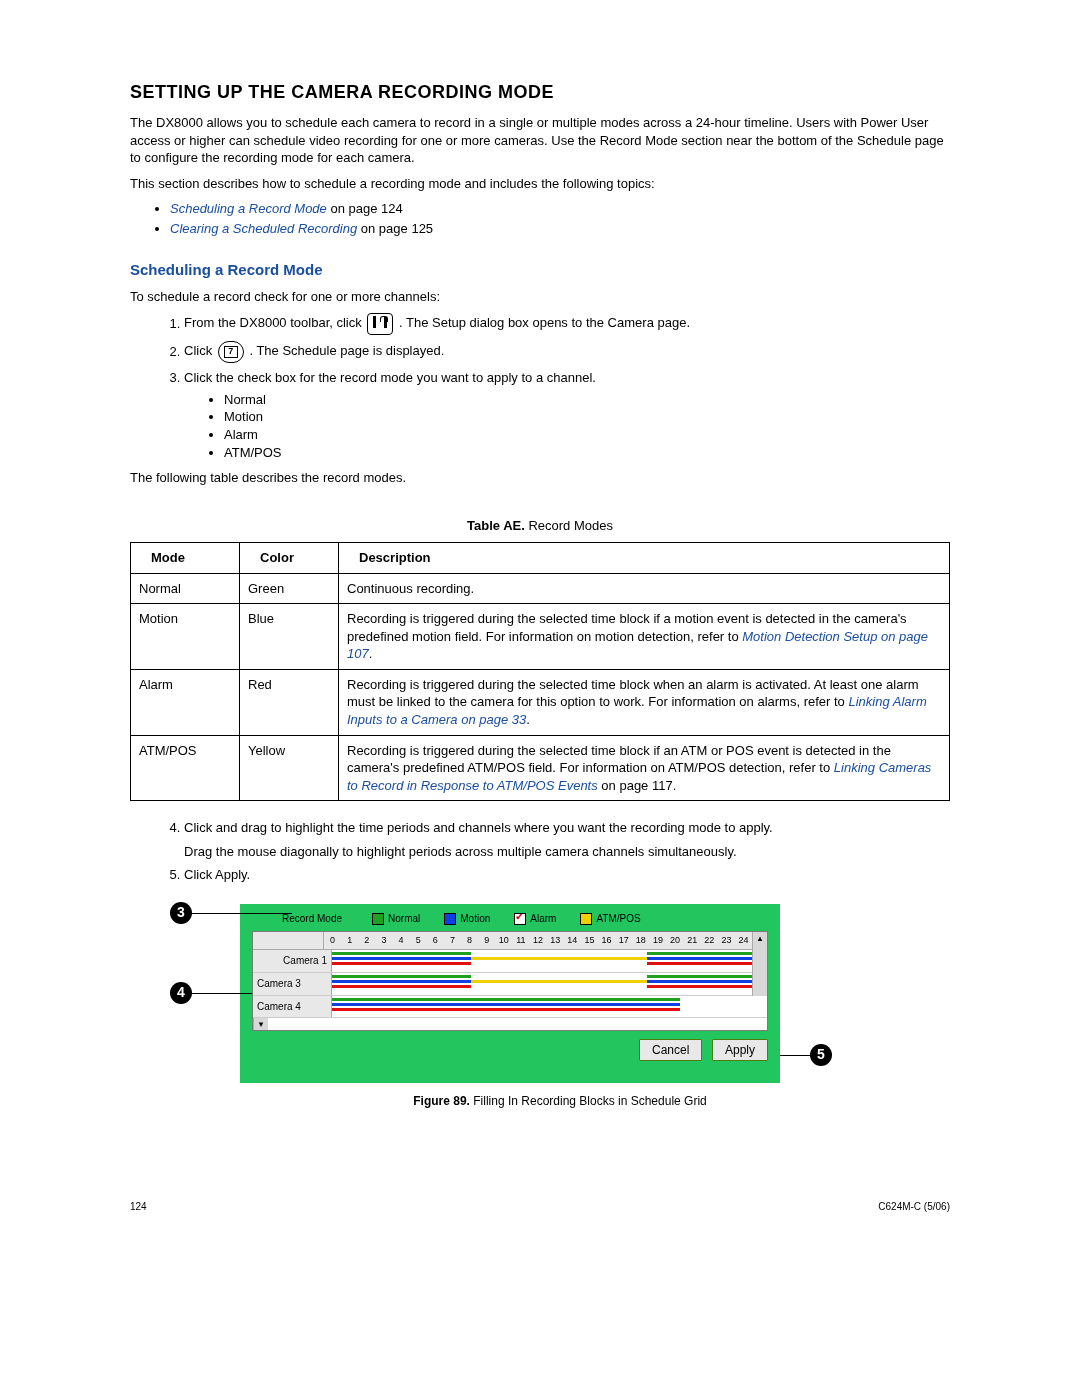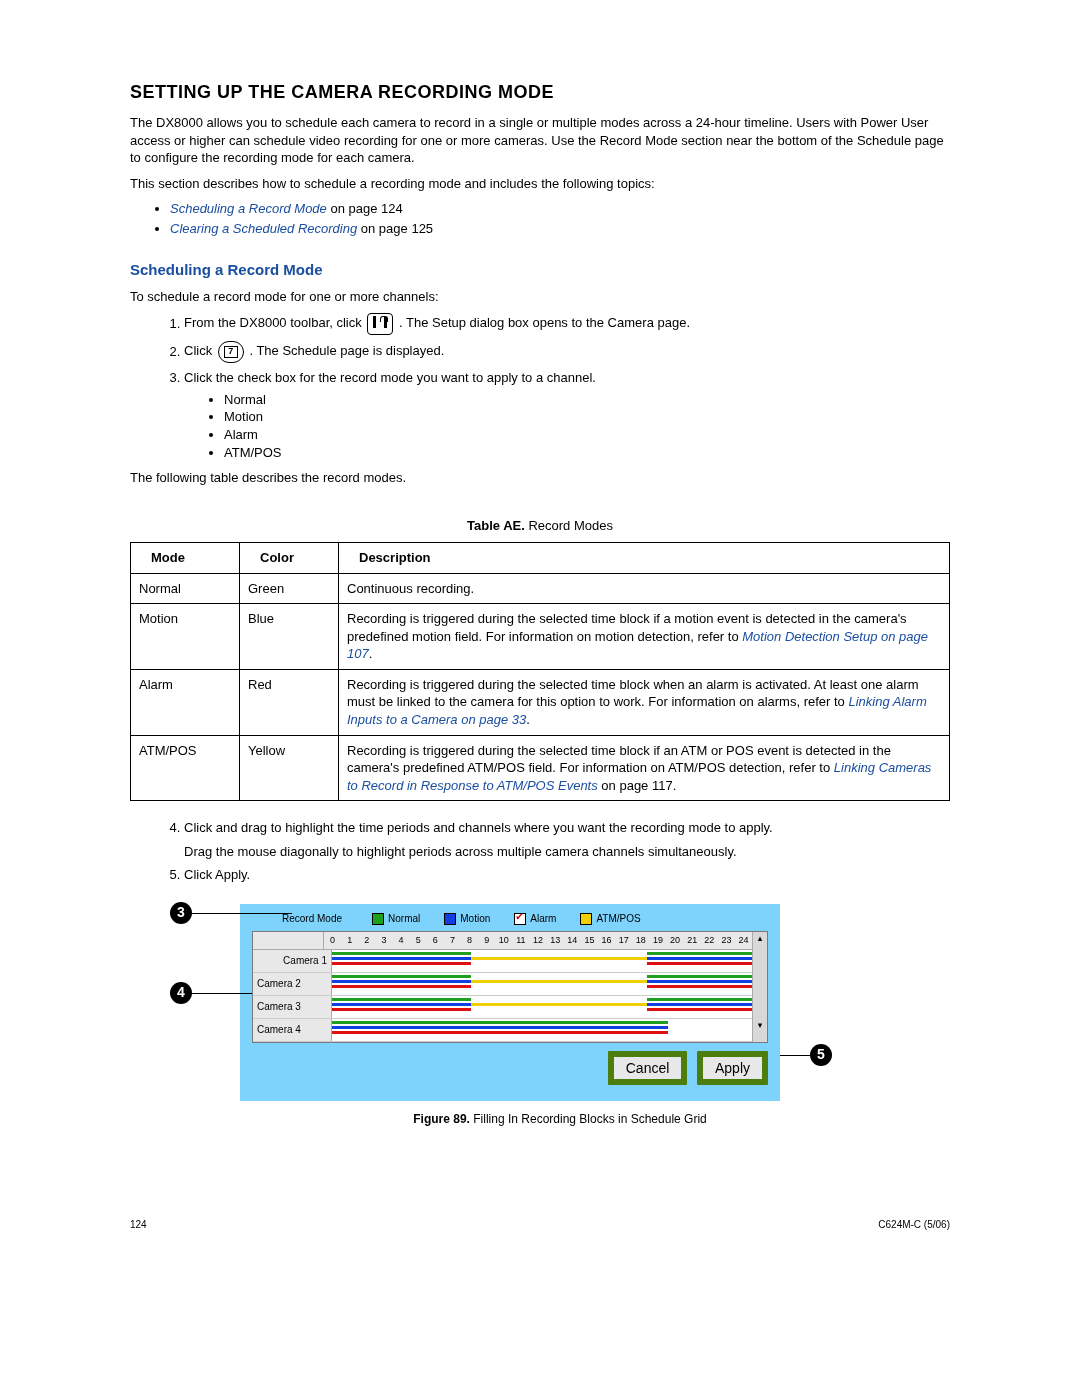--- a/index.html
+++ b/index.html
@@ -53,22 +53,22 @@
   table.rm th, table.rm td { border:1px solid #000; padding:6px 8px; text-align:left; vertical-align:top; font-size:13px;}
   table.rm th { font-weight:bold;padding-left:20px; }
   .figure-wrap { position:relative; margin:20px 0 10px 40px; }
   .callout {
     position:absolute;
     width:22px; height:22px; border-radius:50%; background:#000; color:#fff;
     font-weight:bold; font-size:14px; display:flex; align-items:center; justify-content:center;
   }
   .callout-line { position:absolute; background:#000; height:1px; }
   .panel {
-    background:#7dd3fc;
-    padding:8px 12px 16px 12px;
+    background:#22c55e;
+    padding:8px 12px 22px 12px;
     width:540px;
     margin-left:70px;
     box-sizing:border-box;
   }
   .rm-row { display:flex; align-items:center; font-size:10px; margin-bottom:6px; margin-left:30px;}
   .rm-label { margin-right:30px; }
   .cb { display:inline-flex; align-items:center; margin-right:24px; }
   .cb .box {
     width:10px; height:10px; border:1px solid #000; margin-right:4px; display:inline-block;
   }
@@ -86,22 +86,22 @@
   .camname { width:70px; flex:none; font-size:10px; padding:4px 4px; border-right:1px solid #aaa; background:#e8e8e8;}
   .bars { flex:1; position:relative; }
   .bar { position:absolute; height:3px; }
   .bar.green { background:#1fa01f; }
   .bar.blue  { background:#1040e0; }
   .bar.red   { background:#e01010; }
   .bar.yellow{ background:#f0d000; }
   .scroll-right { width:14px; flex:none; background:#d8d8d8; border-left:1px solid #aaa;}
   .btn-row { text-align:right; margin-top:8px;}
   .ui-btn {
-    font-size:14px; padding:2px 12px; background:#e8e8e8;
-    border:6px solid #4d7c0f; border-radius:1px; margin-left:6px; display:inline-block;
+    font-size:12px; padding:2px 12px; background:#e8e8e8;
+    border:1px solid #4d7c0f; border-radius:1px; margin-left:6px; display:inline-block;
   }
   .fig-caption { text-align:center; font-size:12px; margin-top:10px;}
   .fig-caption b { font-weight:bold; }
   .footer { display:flex; justify-content:space-between; font-size:10px; margin-top:90px;}
 </style>
 </head>
 <body>
 
 <h1>SETTING UP THE CAMERA RECORDING MODE</h1>
 
@@ -111,21 +111,21 @@
 <ul class="bullets">
   <li>
     <a class="xref">Scheduling a Record Mode</a><span> on page 124</span>
   </li>
   <li>
     <a class="xref">Clearing a Scheduled Recording</a><span> on page 125</span>
   </li>
 </ul>
 
 <h2 class="link-heading">Scheduling a Record Mode</h2>
-<p>To schedule a record mode for one or more channels:</p>
+<p>To schedule a record check for one or more channels:</p>
 
 <ol class="steps">
   <li>
     <span>From the DX8000 toolbar, click </span>
     <span class="icon-btn">
       <span class="icon-inner wrench-fork">
         <span class="fork"></span><span class="head"></span><span class="wrench"></span>
       </span>
     </span>
     <span>. The Setup dialog box opens to the Camera page.</span>
@@ -278,49 +278,34 @@
                 <div class="bar yellow" style="left: 33%; width: 42%; top: 7px;"></div>
                 <div class="bar green" style="left: 75%; width: 25%; top: 2px;"></div>
                 <div class="bar blue" style="left: 75%; width: 25%; top: 7px;"></div>
                 <div class="bar red" style="left: 75%; width: 25%; top: 12px;"></div>
               </div>
             </div>
             <div class="scroll-right"></div>
           </div>
           <div style="display: flex;">
             <div class="grid-row" style="flex: 1 1 0%;">
-              <div class="camname">Camera 2</div>
-              <div class="bars">
-                <div class="bar green" style="left: 0%; width: 33%; top: 2px;"></div>
-                <div class="bar blue" style="left: 0%; width: 33%; top: 7px;"></div>
-                <div class="bar red" style="left: 0%; width: 33%; top: 12px;"></div>
-                <div class="bar yellow" style="left: 33%; width: 42%; top: 7px;"></div>
-                <div class="bar green" style="left: 75%; width: 25%; top: 2px;"></div>
-                <div class="bar blue" style="left: 75%; width: 25%; top: 7px;"></div>
-                <div class="bar red" style="left: 75%; width: 25%; top: 12px;"></div>
-              </div>
-            </div>
-            <div class="scroll-right"></div>
-          </div>
-          <div style="display: flex;">
-            <div class="grid-row" style="flex: 1 1 0%;">
               <div class="camname">Camera 3</div>
               <div class="bars">
                 <div class="bar green" style="left: 0%; width: 33%; top: 2px;"></div>
                 <div class="bar blue" style="left: 0%; width: 33%; top: 7px;"></div>
                 <div class="bar red" style="left: 0%; width: 33%; top: 12px;"></div>
                 <div class="bar yellow" style="left: 33%; width: 42%; top: 7px;"></div>
                 <div class="bar green" style="left: 75%; width: 25%; top: 2px;"></div>
                 <div class="bar blue" style="left: 75%; width: 25%; top: 7px;"></div>
                 <div class="bar red" style="left: 75%; width: 25%; top: 12px;"></div>
               </div>
             </div>
             <div class="scroll-right"></div>
           </div>
-          <div style="display: flex;">
+          <div style="display: flex; flex-direction: column;">
             <div class="grid-row" style="flex: 1 1 0%;">
               <div class="camname">Camera 4</div>
               <div class="bars">
                 <div class="bar green" style="left: 0%; width: 80%; top: 2px;"></div>
                 <div class="bar blue" style="left: 0%; width: 80%; top: 7px;"></div>
                 <div class="bar red" style="left: 0%; width: 80%; top: 12px;"></div>
               </div>
             </div>
             <div class="scroll-right" style="text-align: center; font-size: 9px;">▾</div>
           </div>

